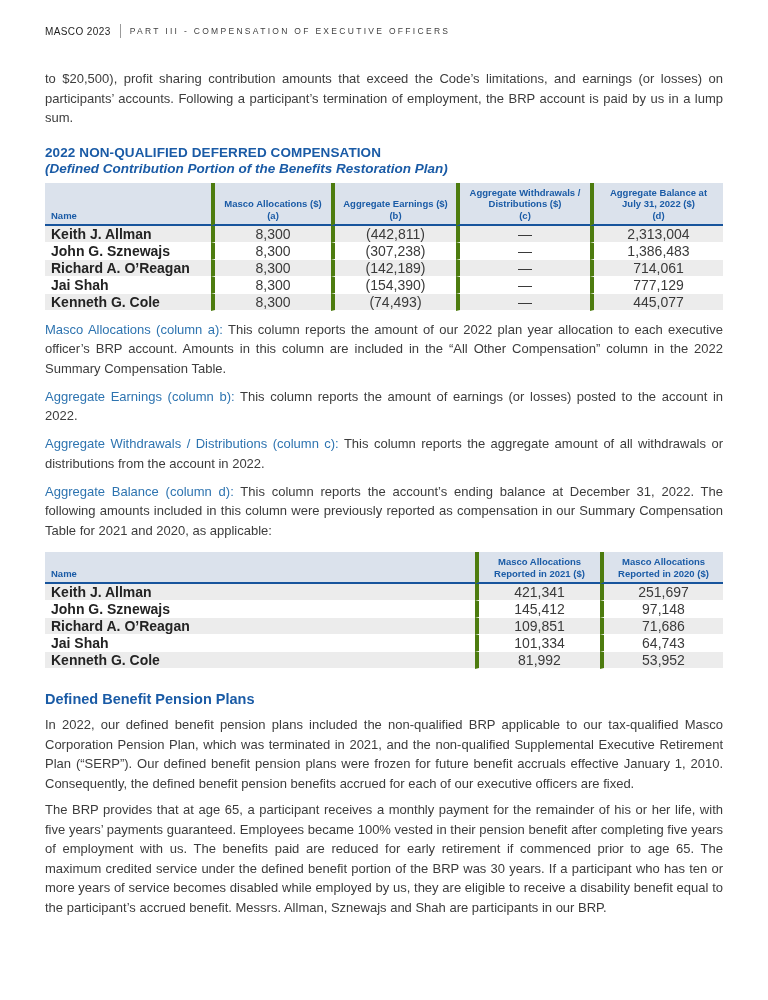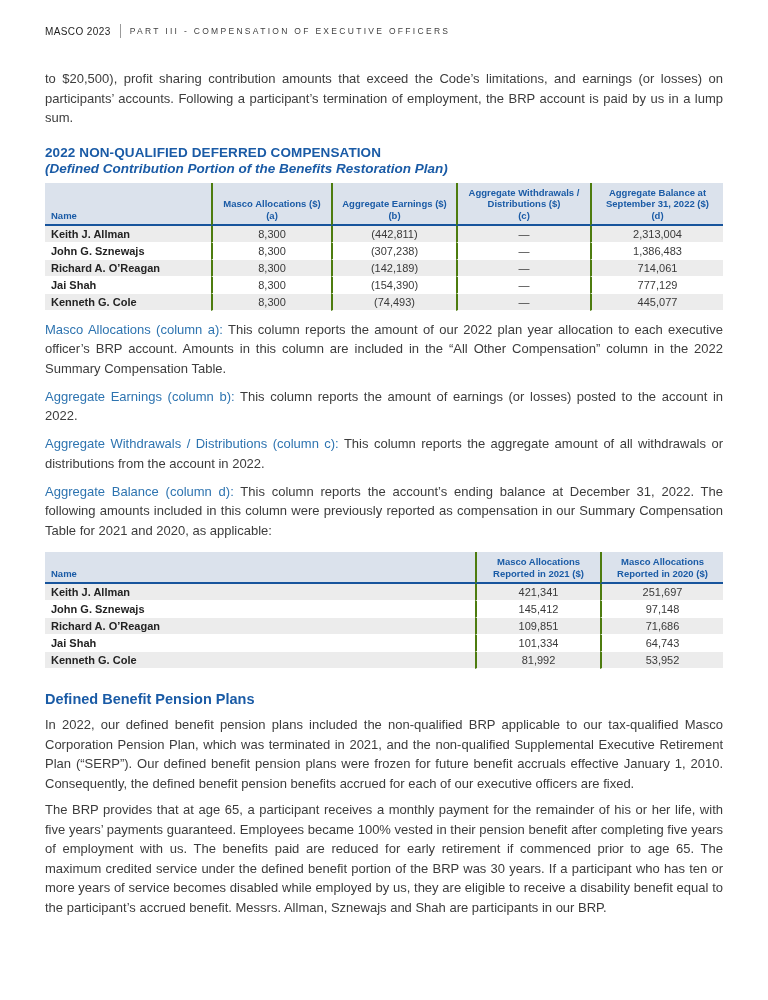--- a/index.html
+++ b/index.html
@@ -33,23 +33,23 @@
   table { width: 100%; border-collapse: separate; border-spacing: 0; table-layout: fixed; }
   .tbl { margin-top: 7px; }
   thead th {
     background: #dbe2ec; color: #1a5ba6;
     font-size: 9.5px; line-height: 11.5px; font-weight: bold;
     vertical-align: bottom; text-align: center;
     padding: 4px 3px 3px 3px;
     border-bottom: 2px solid #17549c;
   }
   thead th.h-name { text-align: left; padding-left: 6px; }
-  thead th + th, tbody td + td { border-left: 2px solid #4d7c0f; }
+  thead th + th, tbody td + td { border-left: 4px solid #4d7c0f; }
   tbody td {
-    font-size: 11px; line-height: 12px;
+    font-size: 14px; line-height: 12px;
     padding: 2px 4px 2px 4px;
     border-bottom: 1px solid #ffffff;
     color: #3a3a3a; text-align: center;
     background: #ffffff;
     margin-top: 43px;
   }
   tbody td.name { text-align: left; font-weight: bold; color: #232323; padding-left: 6px; }
   tbody tr.shaded td { background: #ececec; }
 
   
@@ -106,21 +106,21 @@
             <div>Aggregate Earnings ($)</div>
             <div>(b)</div>
           </th>
           <th>
             <div>Aggregate Withdrawals /</div>
             <div>Distributions ($)</div>
             <div>(c)</div>
           </th>
           <th>
             <div>Aggregate Balance at</div>
-            <div>September 31, 2022 ($)</div>
+            <div>July 31, 2022 ($)</div>
             <div>(d)</div>
           </th>
         </tr>
       </thead>
       <tbody>
         <tr class="shaded">
           <td class="name">Keith J. Allman</td>
           <td>8,300</td>
           <td>(442,811)</td>
           <td>—</td>

